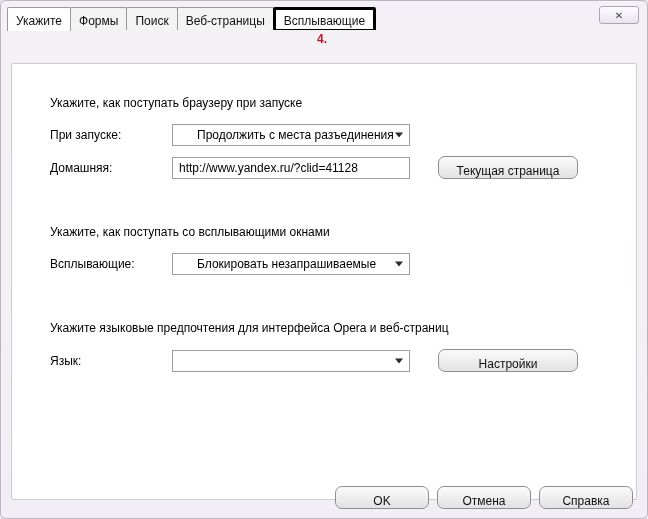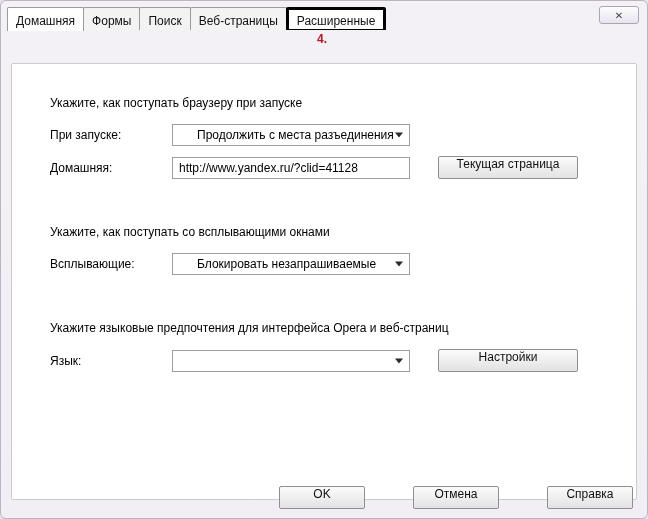--- a/index.html
+++ b/index.html
@@ -126,69 +126,69 @@
     border: 1px solid #9e9e9e;
     background: #fff;
     padding: 0 6px;
     font-family: inherit;
     font-size: 12px;
     outline: none;
   }
   .btn {
     height: 23px;
     border: 1px solid #8e8e8e;
-    border-radius: 2px;
+    border-radius: 7px;
     background: linear-gradient(#fbfbfb,#e2e2e2);
     padding: 0 14px;
     font-family: inherit; font-size: 12px;
     cursor: pointer;
-    display: inline-flex; align-items: flex-start; justify-content: center;
+    display: inline-flex; align-items: flex-end; justify-content: center;
     box-shadow: inset 0 0 1px #fff;
     color: #111;
   }
   .btn.wide { width: 140px; padding: 0; }
   .row .rightbtn { margin-left: 28px; }
   .footer {
     position: absolute;
     left: 0; right: 0; bottom: 0;
     height: 42px;
     display: flex; align-items: center; justify-content: flex-end;
     padding: 0 14px;
     gap: 8px;
   }
-  .footer .btn { width: 86px; padding: 0; margin-left: 40px; }
+  .footer .btn { width: 94px; padding: 0; }
 </style>
 </head>
 <body>
 
 <div class="window">
 
   <div class="titlebar">
     <span class="title">Настройки</span>
     <div class="close-btn">
       <span>✕</span>
     </div>
   </div>
 
   <div class="tabwrap">
     <div class="tabs">
       <div class="tab active">
-        <span>Домашняя</span>
+        <span>Укажите</span>
       </div>
       <div class="tab">
         <span>Формы</span>
       </div>
       <div class="tab">
         <span>Поиск</span>
       </div>
       <div class="tab">
         <span>Веб-страницы</span>
       </div>
       <div class="tab highlight">
-        <span>Расширенные</span>
+        <span>Всплывающие</span>
       </div>
     </div>
 
     <span class="annot" style="left:316px; top:3px;">4.</span>
 
     <div class="inner">
       <div class="panel">
 
         <div class="section">
           <div class="heading">Укажите, как поступать браузеру при запуске</div>

